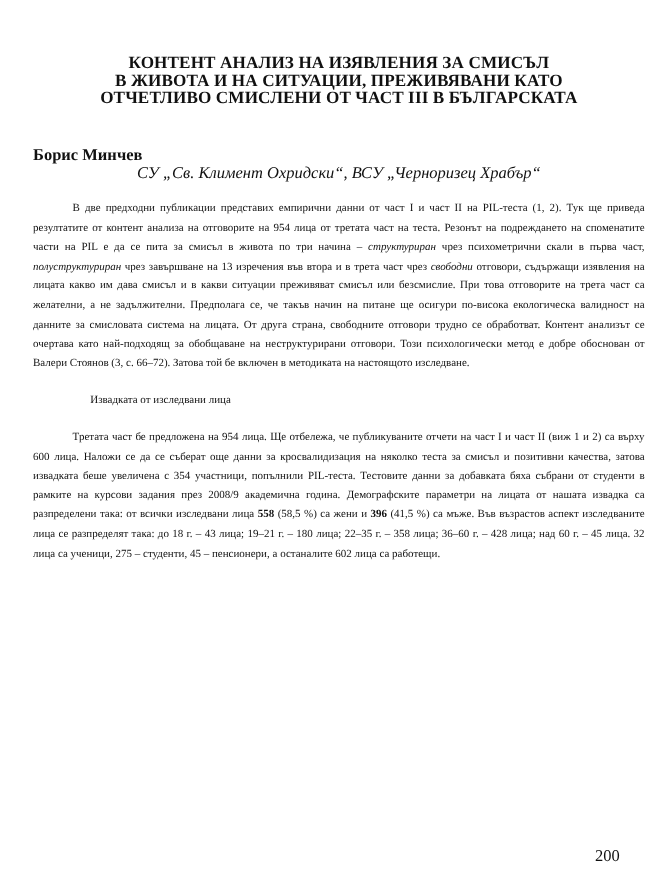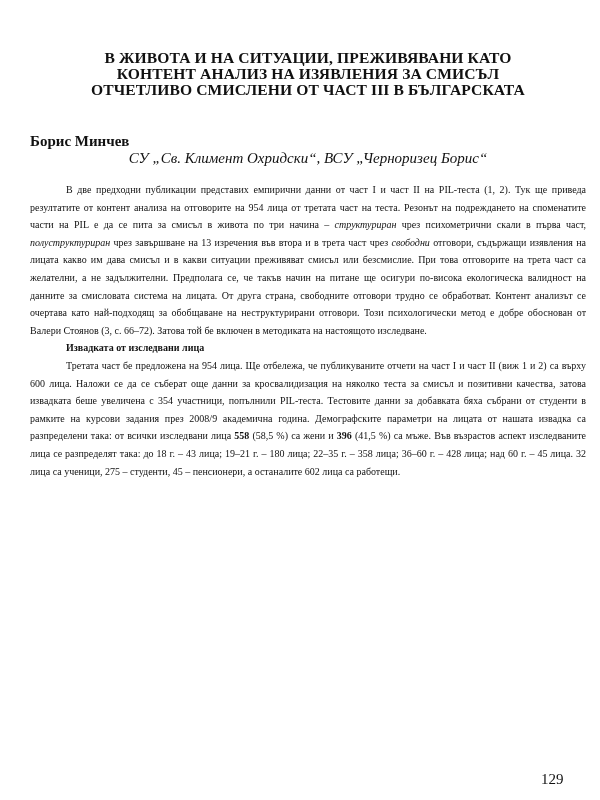--- a/index.html
+++ b/index.html
@@ -21,40 +21,40 @@
     }
     .affil {
       position:absolute; top:150px; left:0; width:556px; text-align:center;
       font-style:italic; font-size:15px; line-height:17px;
     }
     .body {
       position:absolute; top:181px; left:0; width:556px;
       font-size:10px; line-height:17.6px; text-align:justify;
     }
     .body p { margin:0; text-indent:36px; }
-    .body .heading { margin:0; text-indent:36px; font-weight:bold; }
+    .body .heading { margin:16px; text-indent:36px; font-weight:normal; }
     .pagenum {
       position:absolute; left:541px; top:771px; font-size:15px;
     }
   </style>
 </head>
 <body>
 
 <div class="page">
   <div class="title">
+    <div>КОНТЕНТ АНАЛИЗ НА ИЗЯВЛЕНИЯ ЗА СМИСЪЛ</div>
     <div>В ЖИВОТА И НА СИТУАЦИИ, ПРЕЖИВЯВАНИ КАТО</div>
-    <div>КОНТЕНТ АНАЛИЗ НА ИЗЯВЛЕНИЯ ЗА СМИСЪЛ</div>
     <div>ОТЧЕТЛИВО СМИСЛЕНИ ОТ ЧАСТ III В БЪЛГАРСКАТА</div>
   </div>
 
   <div class="author">Борис Минчев</div>
-  <div class="affil">СУ „Св. Климент Охридски“, ВСУ „Черноризец Борис“</div>
+  <div class="affil">СУ „Св. Климент Охридски“, ВСУ „Черноризец Храбър“</div>
 
   <div class="body">
     <p><span>В две предходни публикации представих емпирични данни от част I и част II на PIL-теста (1, 2). Тук ще приведа резултатите от контент анализа на отговорите на 954 лица от третата част на теста. Резонът на подреждането на споменатите части на PIL е да се пита за смисъл в живота по три начина – </span><em>структуриран</em><span> чрез психометрични скали в първа част, </span><em>полуструктуриран</em><span> чрез завършване на 13 изречения във втора и в трета част чрез </span><em>свободни</em><span> отговори, съдържащи изявления на лицата какво им дава смисъл и в какви ситуации преживяват смисъл или безсмислие. При това отговорите на трета част са желателни, а не задължителни. Предполага се, че такъв начин на питане ще осигури по-висока екологическа валидност на данните за смисловата система на лицата. От друга страна, свободните отговори трудно се обработват. Контент анализът се очертава като най-подходящ за обобщаване на неструктурирани отговори. Този психологически метод е добре обоснован от Валери Стоянов (3, с. 66–72). Затова той бе включен в методиката на настоящото изследване.</span></p>
 
     <div class="heading">Извадката от изследвани лица</div>
 
     <p><span>Третата част бе предложена на 954 лица. Ще отбележа, че публикуваните отчети на част I и част II (виж 1 и 2) са върху 600 лица. Наложи се да се съберат още данни за кросвалидизация на няколко теста за смисъл и позитивни качества, затова извадката беше увеличена с 354 участници, попълнили PIL-теста. Тестовите данни за добавката бяха събрани от студенти в рамките на курсови задания през 2008/9 академична година. Демографските параметри на лицата от нашата извадка са разпределени така: от всички изследвани лица </span><b>558</b><span> (58,5 %) са жени и </span><b>396</b><span> (41,5 %) са мъже. Във възрастов аспект изследваните лица се разпределят така: до 18 г. – 43 лица; 19–21 г. – 180 лица; 22–35 г. – 358 лица; 36–60 г. – 428 лица; над 60 г. – 45 лица. 32 лица са ученици, 275 – студенти, 45 – пенсионери, а останалите 602 лица са работещи.</span></p>
   </div>
 </div>
 
-<div class="pagenum">129</div>
+<div class="pagenum">200</div>
 
 </body></html>

